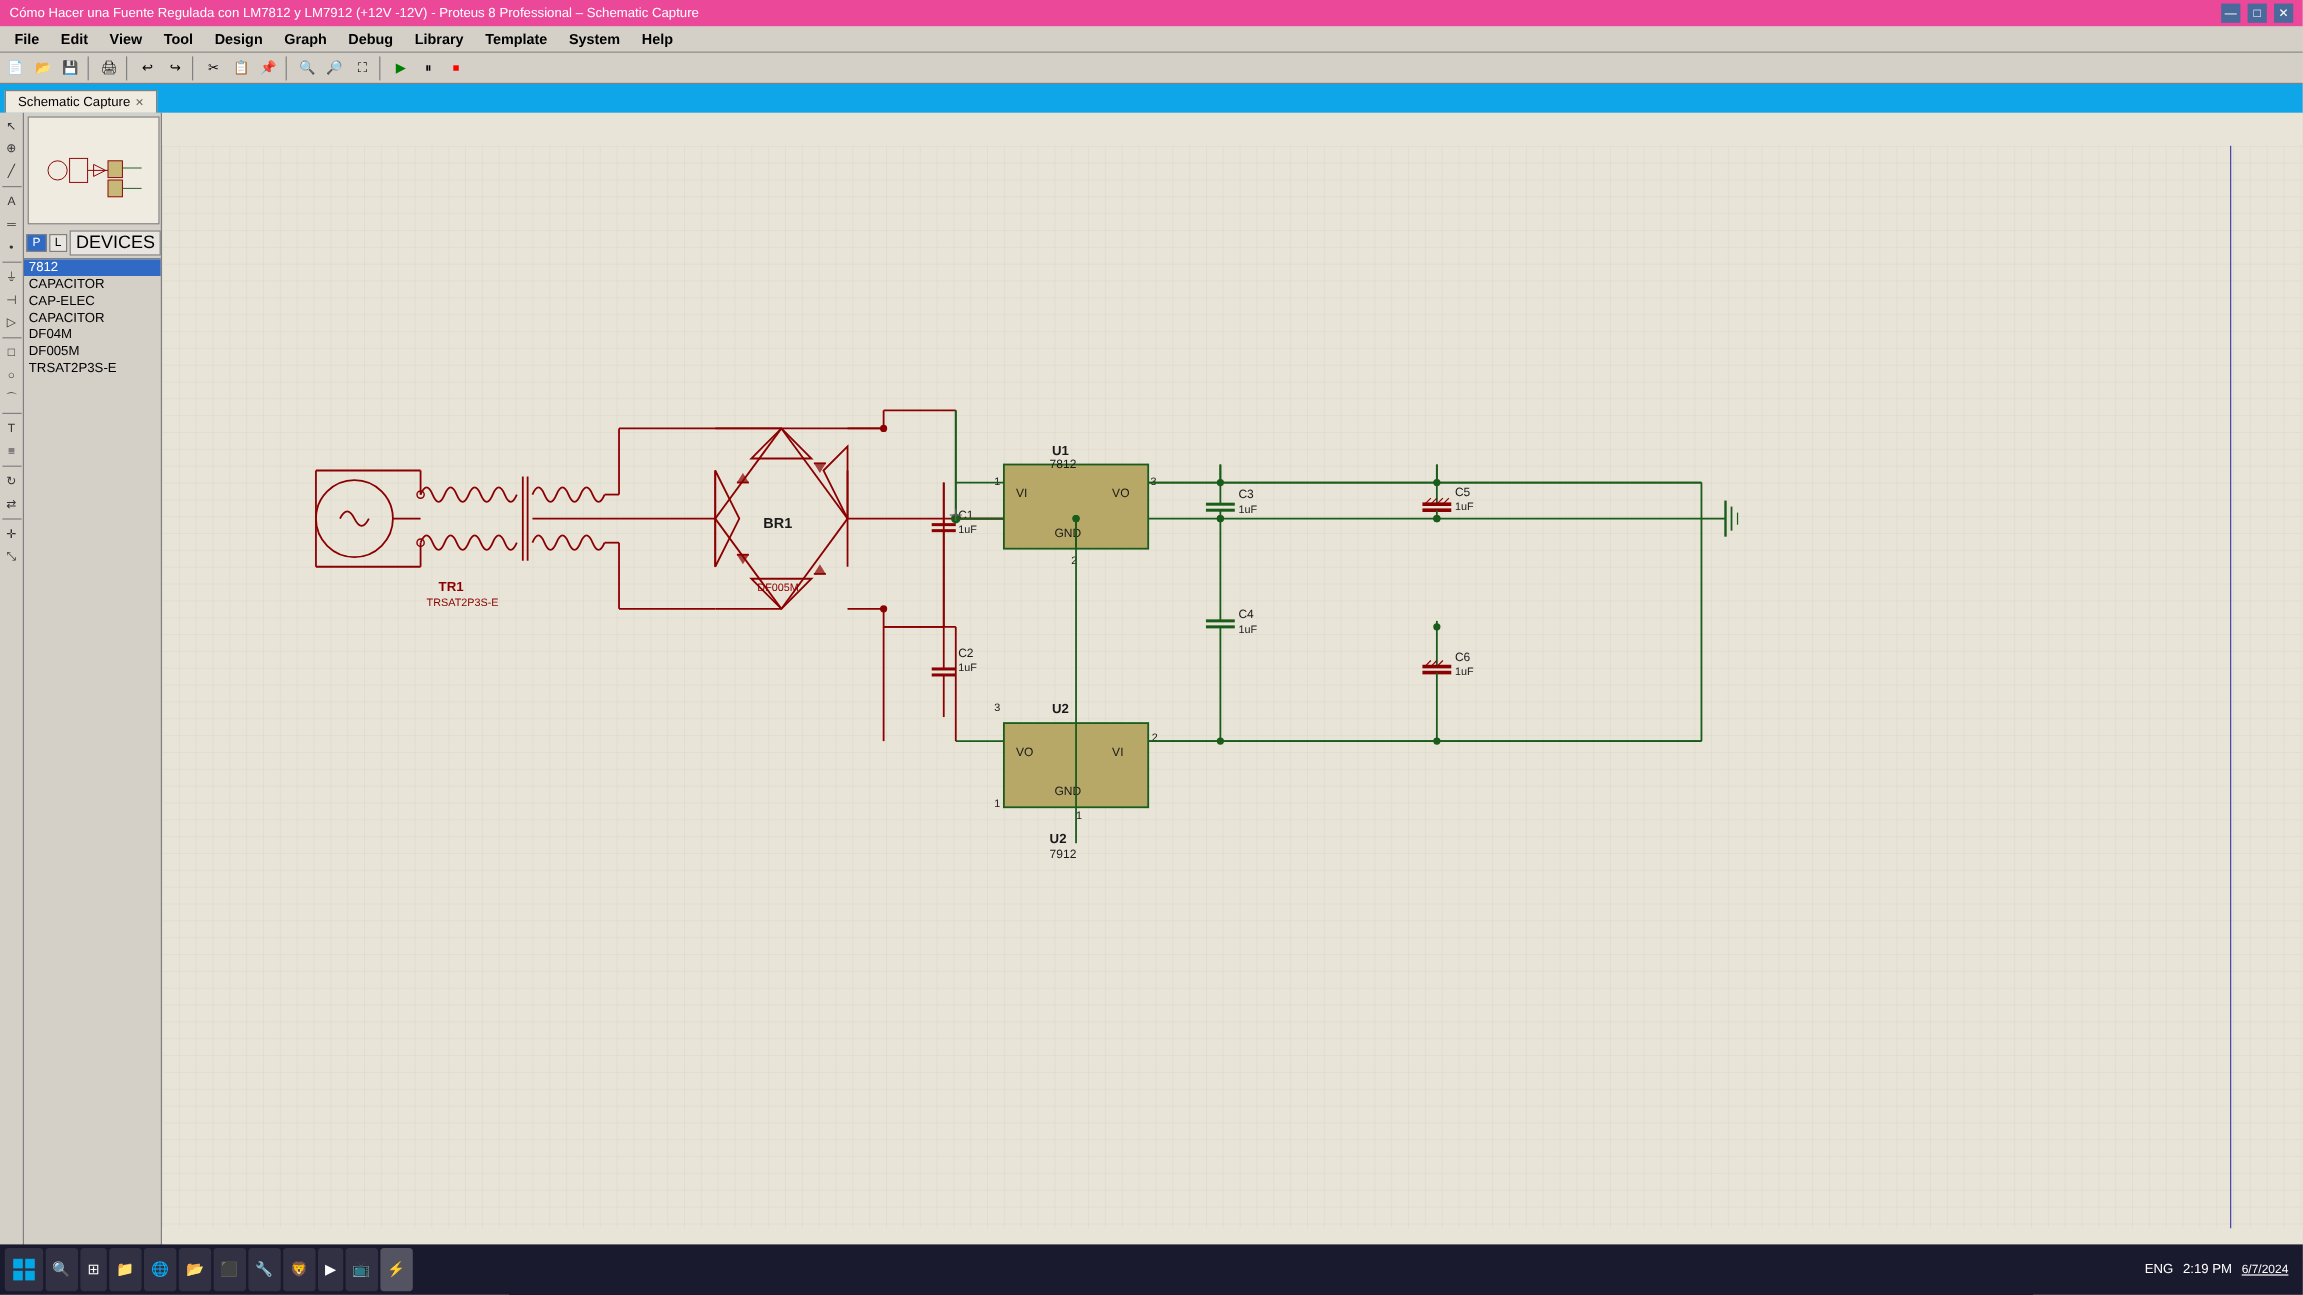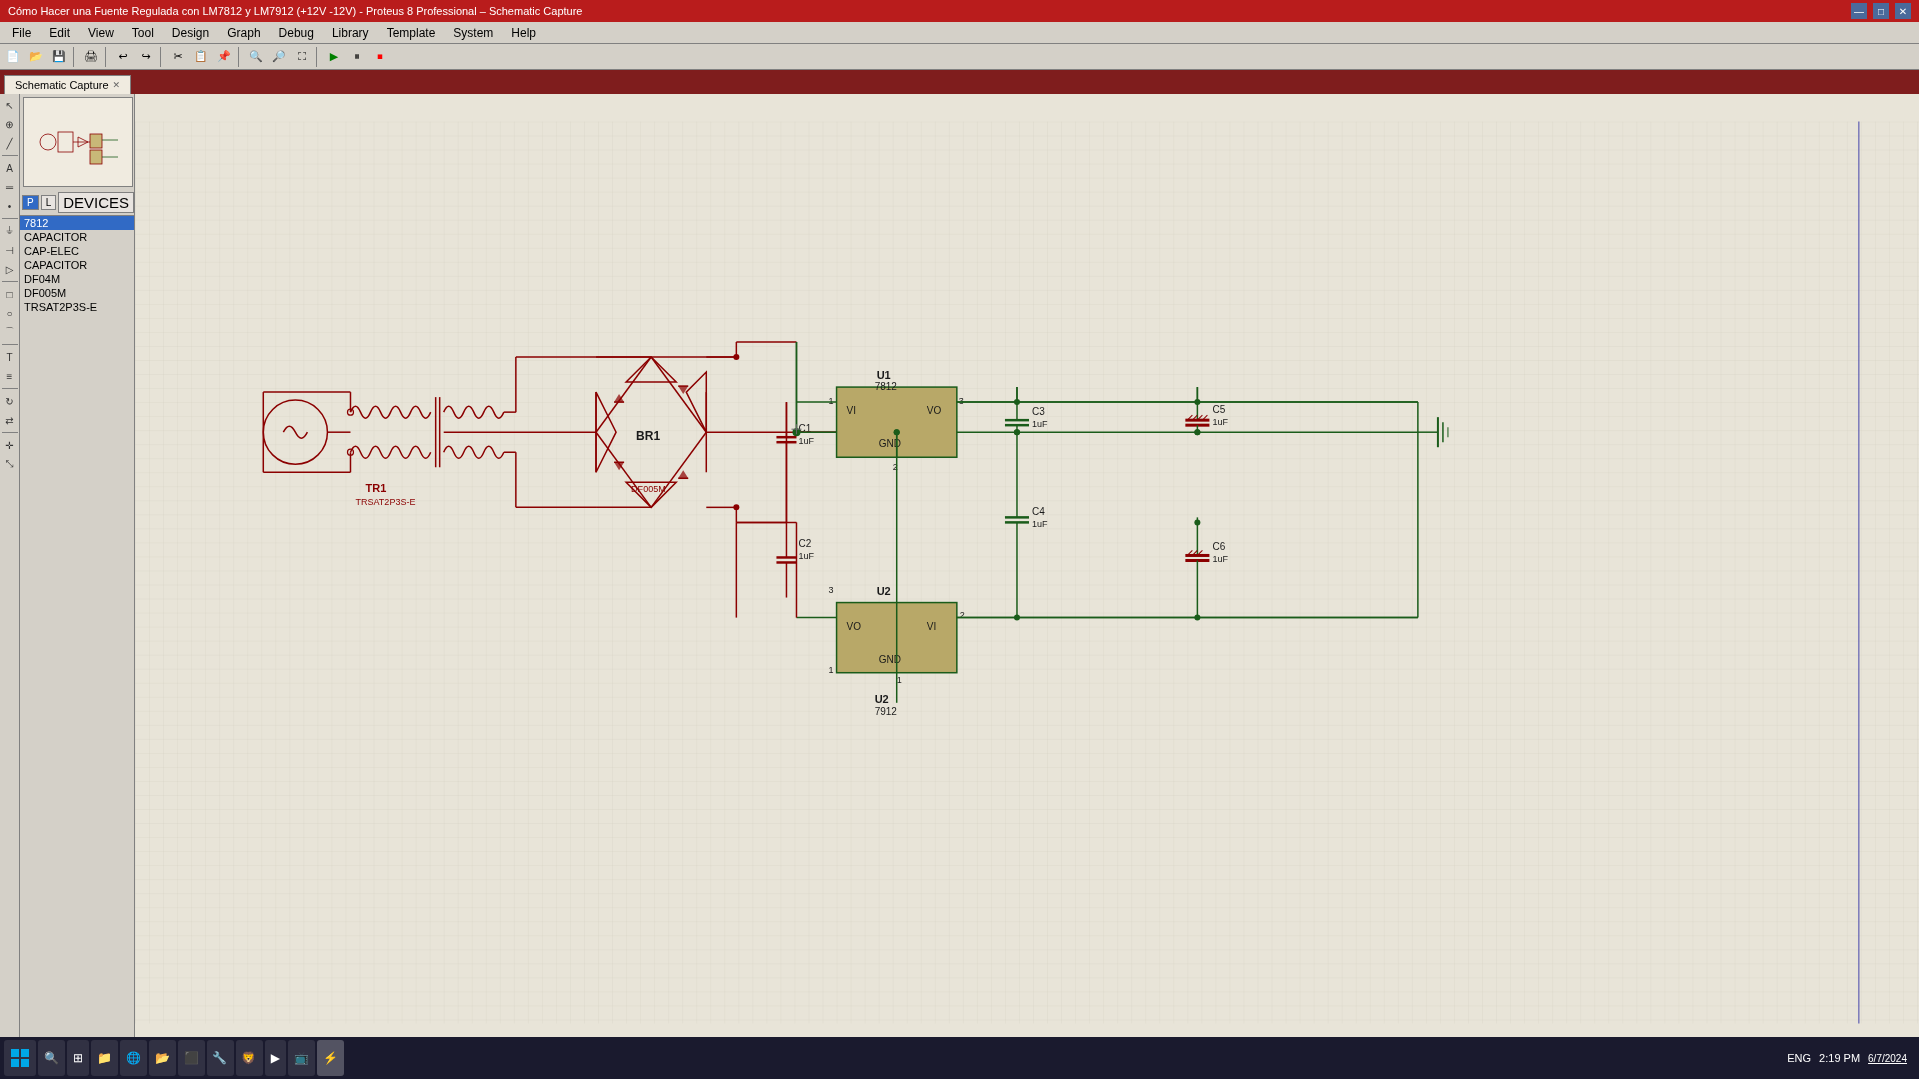--- a/index.html
+++ b/index.html
@@ -1,55 +1,55 @@
 <!DOCTYPE html>
 <html><head>
   <meta charset="utf-8">
   <style>
     * { margin: 0; padding: 0; box-sizing: border-box; }
     body { width: 1919px; height: 1079px; overflow: hidden; font-family: 'Segoe UI', Arial, sans-serif; font-size: 12px; background: #d4d0c8; }
 
     
     #titlebar {
-      width: 100%; height: 22px; background: #b91c1c;
+      width: 100%; height: 22px; background: #ec4899;
       display: flex; align-items: center; justify-content: space-between;
       padding: 0 8px; color: white; font-size: 11px;
     }
     #titlebar-controls { display: flex; gap: 6px; }
     #titlebar-controls span {
       width: 16px; height: 16px; background: #4a6a9b; display: flex;
       align-items: center; justify-content: center; cursor: pointer; font-size: 10px;
     }
 
     
     #menubar {
       width: 100%; height: 22px; background: #d4d0c8;
       display: flex; align-items: center; padding: 0 4px; gap: 2px;
       border-bottom: 1px solid #808080;
     }
     .menu-item {
-      padding: 2px 8px; font-size: 12px; cursor: pointer; color: #000;
+      padding: 2px 8px; font-size: 12px; cursor: pointer; color: #000; font-weight: bold;
     }
 
     
     #toolbar1, #toolbar2 {
       width: 100%; height: 26px; background: #d4d0c8;
       display: flex; align-items: center; padding: 0 2px; gap: 1px;
       border-bottom: 1px solid #808080;
     }
     .tb-btn {
       width: 22px; height: 22px; background: #d4d0c8;
       border: 1px solid transparent; display: flex; align-items: center;
       justify-content: center; cursor: pointer; font-size: 11px;
     }
     .tb-sep { width: 4px; height: 20px; border-left: 1px solid #808080; margin: 0 2px; }
 
     
     #tabbar {
-      width: 100%; height: 24px; background: #7f1d1d;
+      width: 100%; height: 24px; background: #0ea5e9;
       display: flex; align-items: flex-end; padding: 0 4px;
     }
     .tab {
       padding: 3px 10px; background: #d4d0c8; border: 1px solid #808080;
       border-bottom: none; font-size: 11px; cursor: pointer;
       display: flex; align-items: center; gap: 4px;
     }
     .tab.active { background: #f0ebe0; }
 
     

